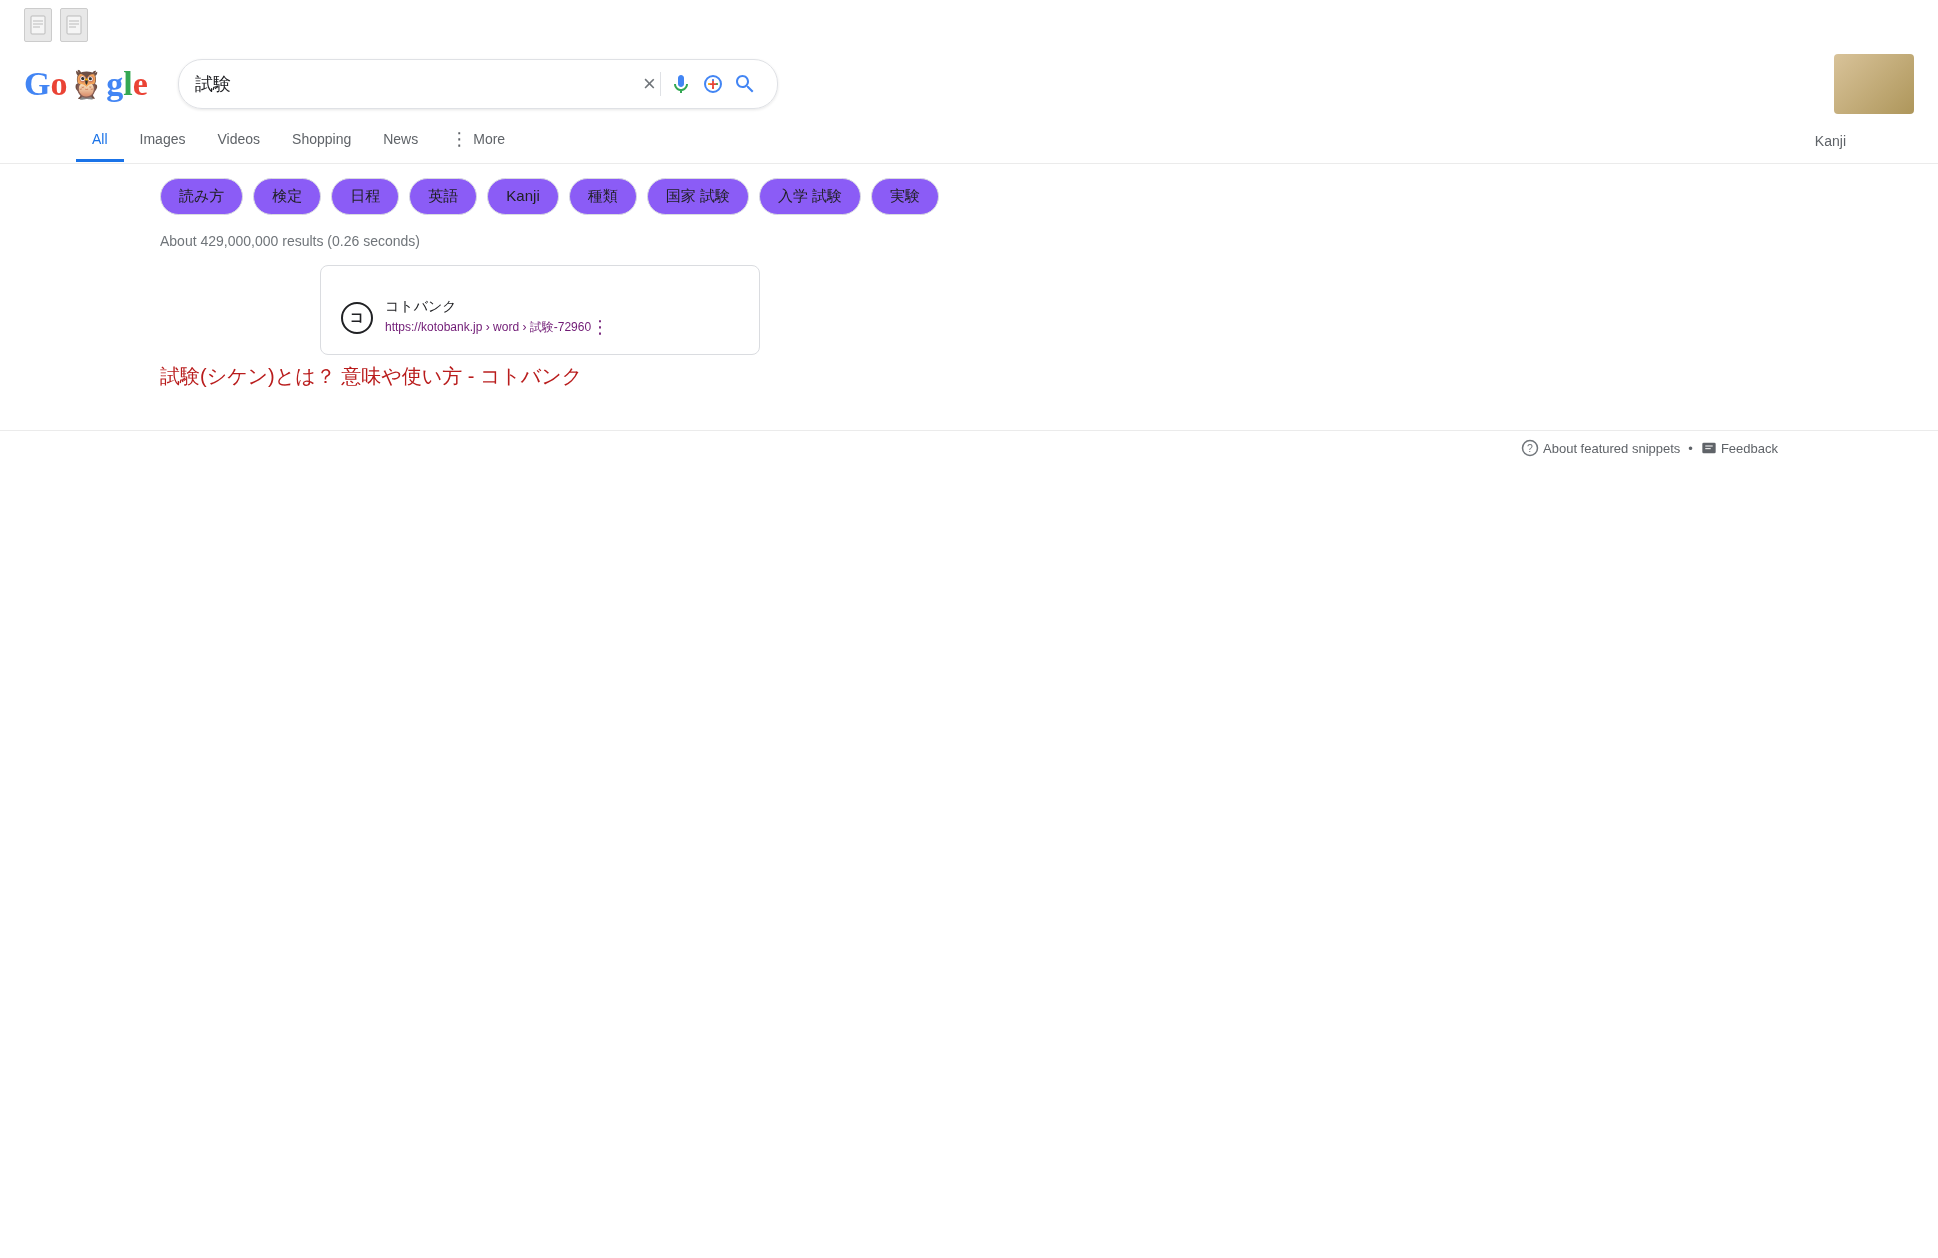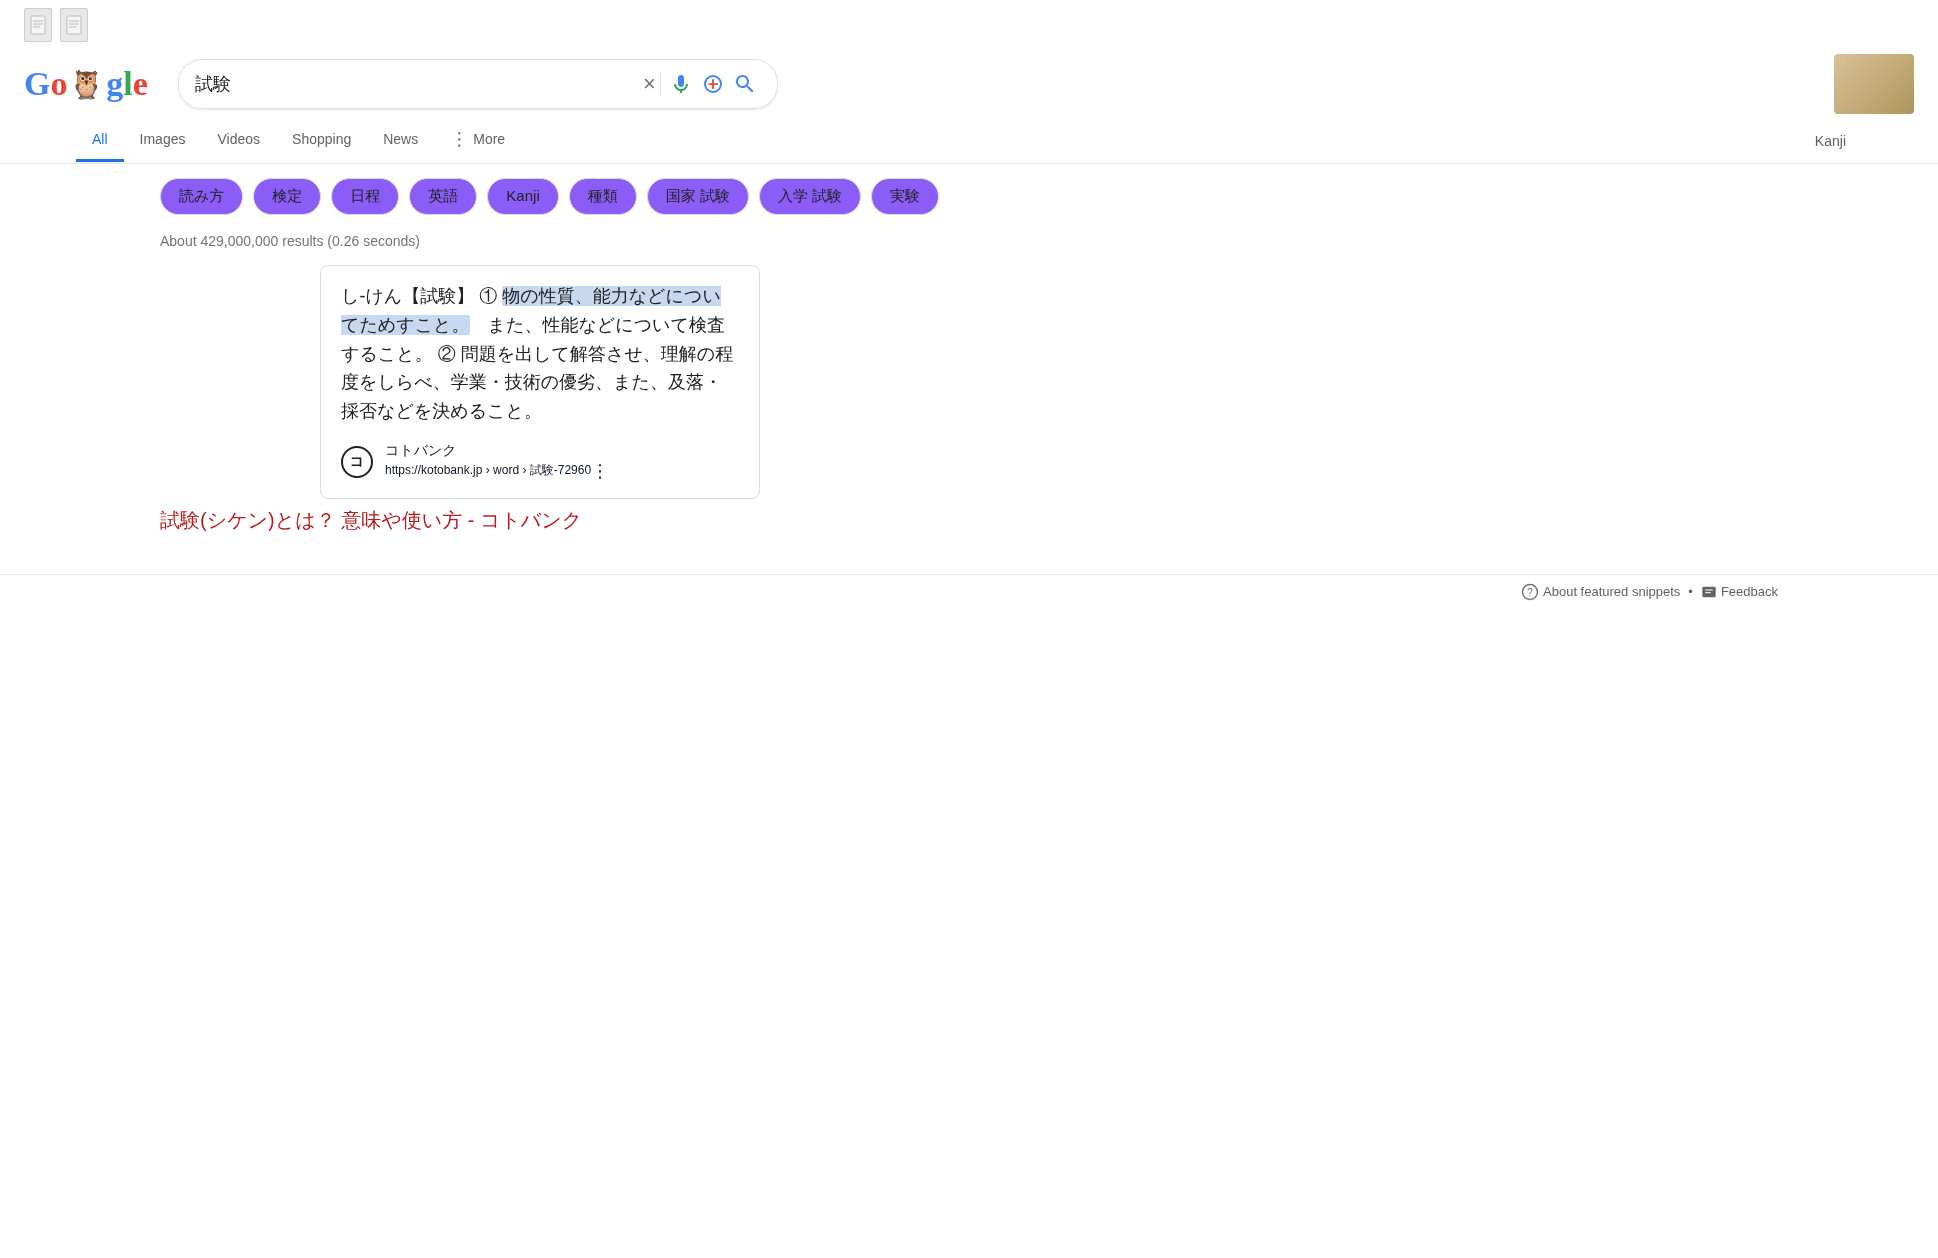--- a/index.html
+++ b/index.html
@@ -155,21 +155,21 @@
     .source-info {
       display: flex;
       flex-direction: column;
     }
     .source-name {
       font-size: 14px;
       color: #202124;
     }
     .source-url {
       font-size: 12px;
-      color: #0f172a;
+      color: #701a75;
       display: flex;
       align-items: center;
       gap: 0;
     }
     .result-title {
       font-size: 20px;
       color: #b91c1c;
       margin-top: 6px;
       cursor: pointer;
       max-width: 740px;
@@ -292,23 +292,20 @@
   <div class="chip">種類</div>
   <div class="chip">国家 試験</div>
   <div class="chip">入学 試験</div>
   <div class="chip">実験</div>
 </div>
 
 <div class="results-info">About 429,000,000 results (0.26 seconds)</div>
 
 <div style="margin: 0 160px; max-width: 760px;">
   <div class="featured-snippet">
-    <div class="snippet-text">
-      <span>し‐けん【試験】 ① </span><span class="snippet-highlight">物の性質、能力などについてためすこと。</span><span>　また、性能などについて検査すること。 ② 問題を出して解答させ、理解の程度をしらべ、学業・技術の優劣、また、及落・採否などを決めること。</span>
-    </div>
     <div class="source-row">
       <div class="source-icon">コ</div>
       <div class="source-info">
         <span class="source-name">コトバンク</span>
         <span class="source-url">
           <span>https://kotobank.jp › word › 試験-72960</span>
           <span style="cursor:pointer;font-size:18px;">⋮</span>
         </span>
       </div>
     </div>

